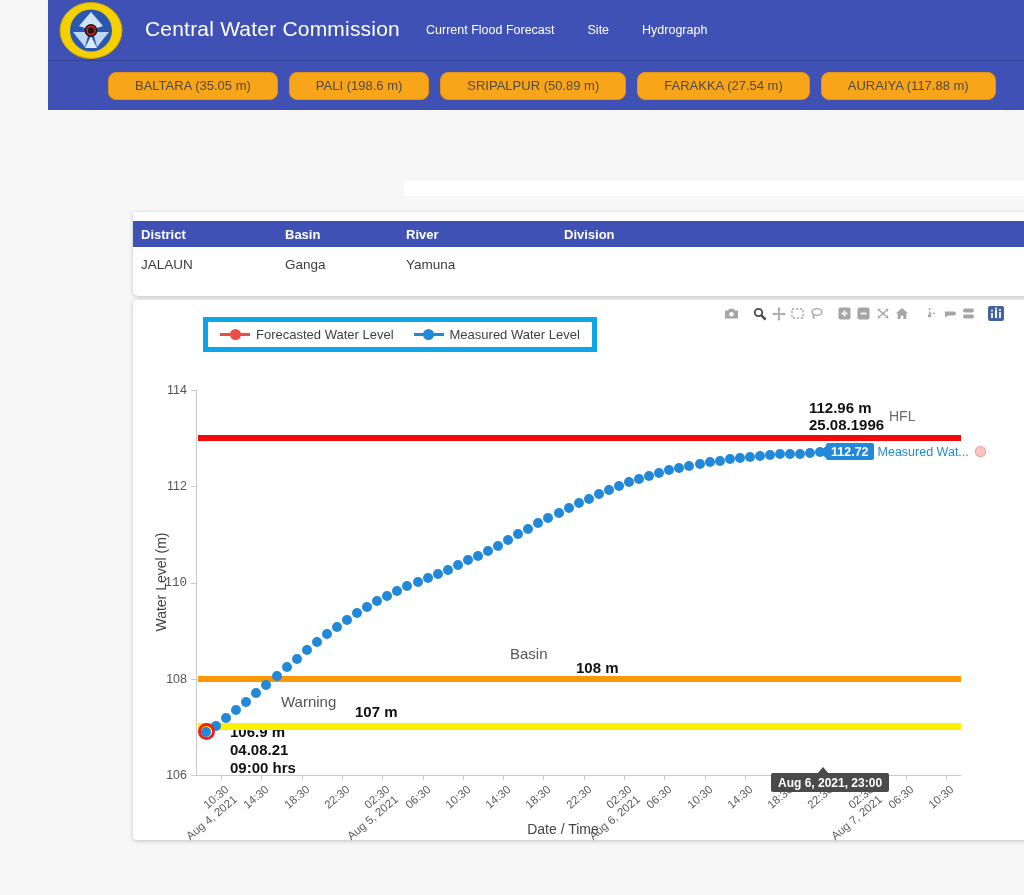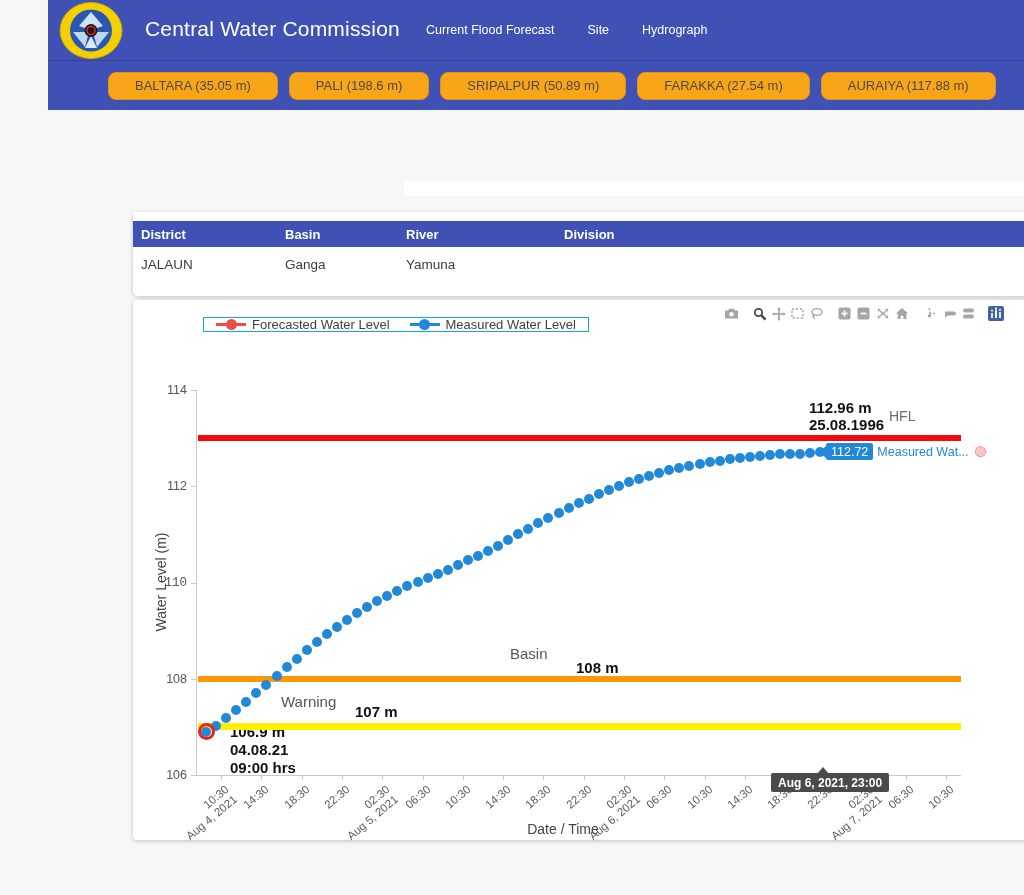--- a/index.html
+++ b/index.html
@@ -38,21 +38,21 @@
   .chart-card { position:absolute; left:85px; top:300px; width:900px; height:540px; background:#fff;
                 border-radius:4px; box-shadow:0 1px 4px rgba(0,0,0,.22); }
 
   
   .modebar { position:absolute; right:28px; top:5px; display:flex; align-items:center; }
   .mb-group { display:flex; margin-left:9px; }
   .mb-icon { width:19px; height:17px; display:flex; align-items:center; justify-content:center; cursor:pointer; }
   .mb-icon svg { display:block; }
 
   
-  .legend { position:absolute; left:70px; top:17px; height:15px; border:1px solid #0ea5e9; background:#fff;
+  .legend { position:absolute; left:70px; top:17px; height:35px; border:5px solid #0ea5e9; background:#fff;
             display:flex; align-items:center; gap:20px; padding:0 12px; }
   .lg-item { display:flex; align-items:center; gap:6px; cursor:pointer; }
   .lg-marker { position:relative; width:30px; height:12px; }
   .lg-marker .ln { position:absolute; left:0; top:4.5px; width:30px; height:3px; }
   .lg-marker .dt { position:absolute; left:9.5px; top:0.5px; width:11px; height:11px; border-radius:50%; }
   .lg-label { font-size:13px; color:#3f3f3f; }
 
   
   .plot { position:absolute; left:0; top:0; width:900px; height:540px; }
   .axis-y { position:absolute; left:63px; top:90px; width:1px; height:385px; background:#c9c9c9; }
@@ -78,21 +78,21 @@
   .ann-hfl-tag { left:756px; top:108px; font-size:14px; color:#6a6a6a; }
   .ann-danger  { left:377px; top:345px; }
   .ann-danger-v{ left:443px; top:359px; }
   .ann-warning { left:148px; top:393px; }
   .ann-warning-v{ left:222px; top:403px; }
   .ann-start   { left:97px; top:423px; line-height:18px; }
 
   
   .pt-tip { position:absolute; left:686px; top:143px; display:flex; align-items:center; z-index:6; }
   .pt-caret { width:0; height:0; border-top:6px solid transparent; border-bottom:6px solid transparent; border-right:7px solid #2288d8; }
-  .pt-val { background:#2288d8; color:#fff; font-size:12.5px; font-weight:normal; padding:1.5px 5px; border-radius:2px; }
+  .pt-val { background:#2288d8; color:#fff; font-size:12.5px; font-weight:bold; padding:1.5px 5px; border-radius:2px; }
   .pt-name { background:rgba(255,255,255,.85); color:#2288d8; font-size:12.5px; padding:1.5px 4px; border-radius:2px; white-space:nowrap; }
   .pt-ghost { width:11px; height:11px; border-radius:50%; background:rgba(244,150,150,.55); border:1px dotted #e06a6a; margin-left:2px; }
   .x-tip { position:absolute; left:638px; top:473px; background:#4a4a4a; color:#fff; font-size:12px; font-weight:bold;
            padding:2.5px 7px; border-radius:2px; z-index:6; white-space:nowrap; }
   .x-tip-caret { position:absolute; left:684px; top:467px; width:0; height:0; z-index:6;
                  border-left:6px solid transparent; border-right:6px solid transparent; border-bottom:7px solid #4a4a4a; }
 </style>
 </head>
 <body>
 

